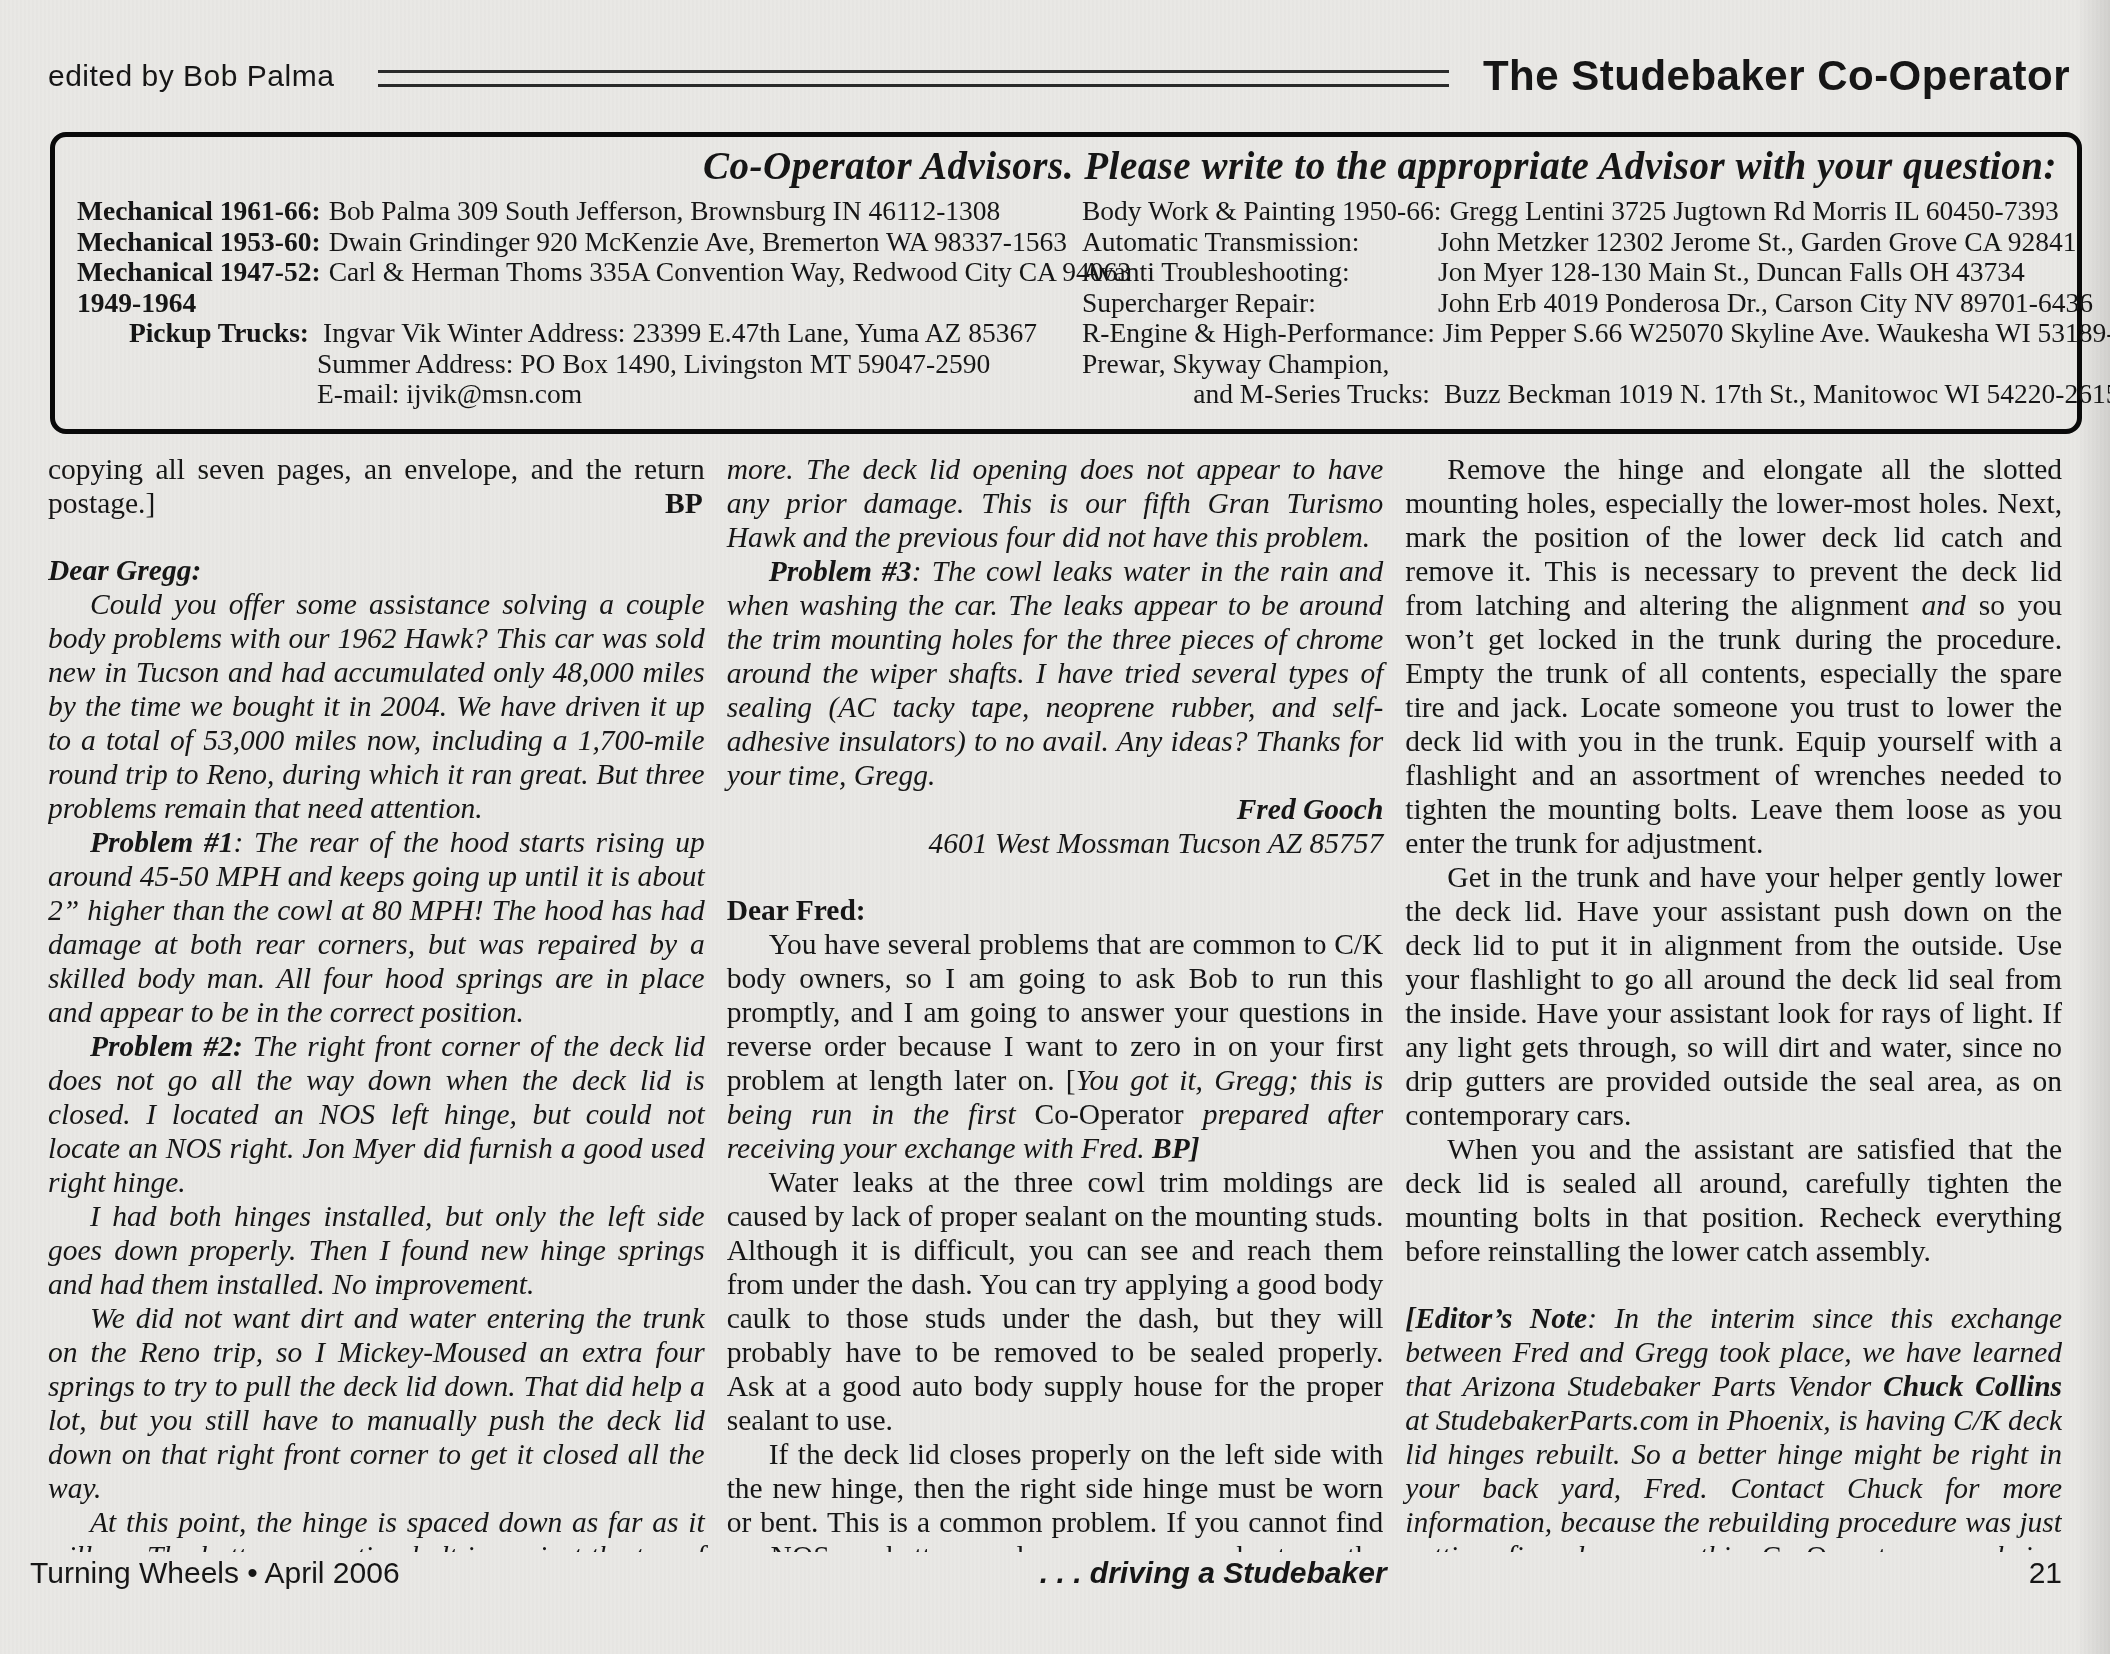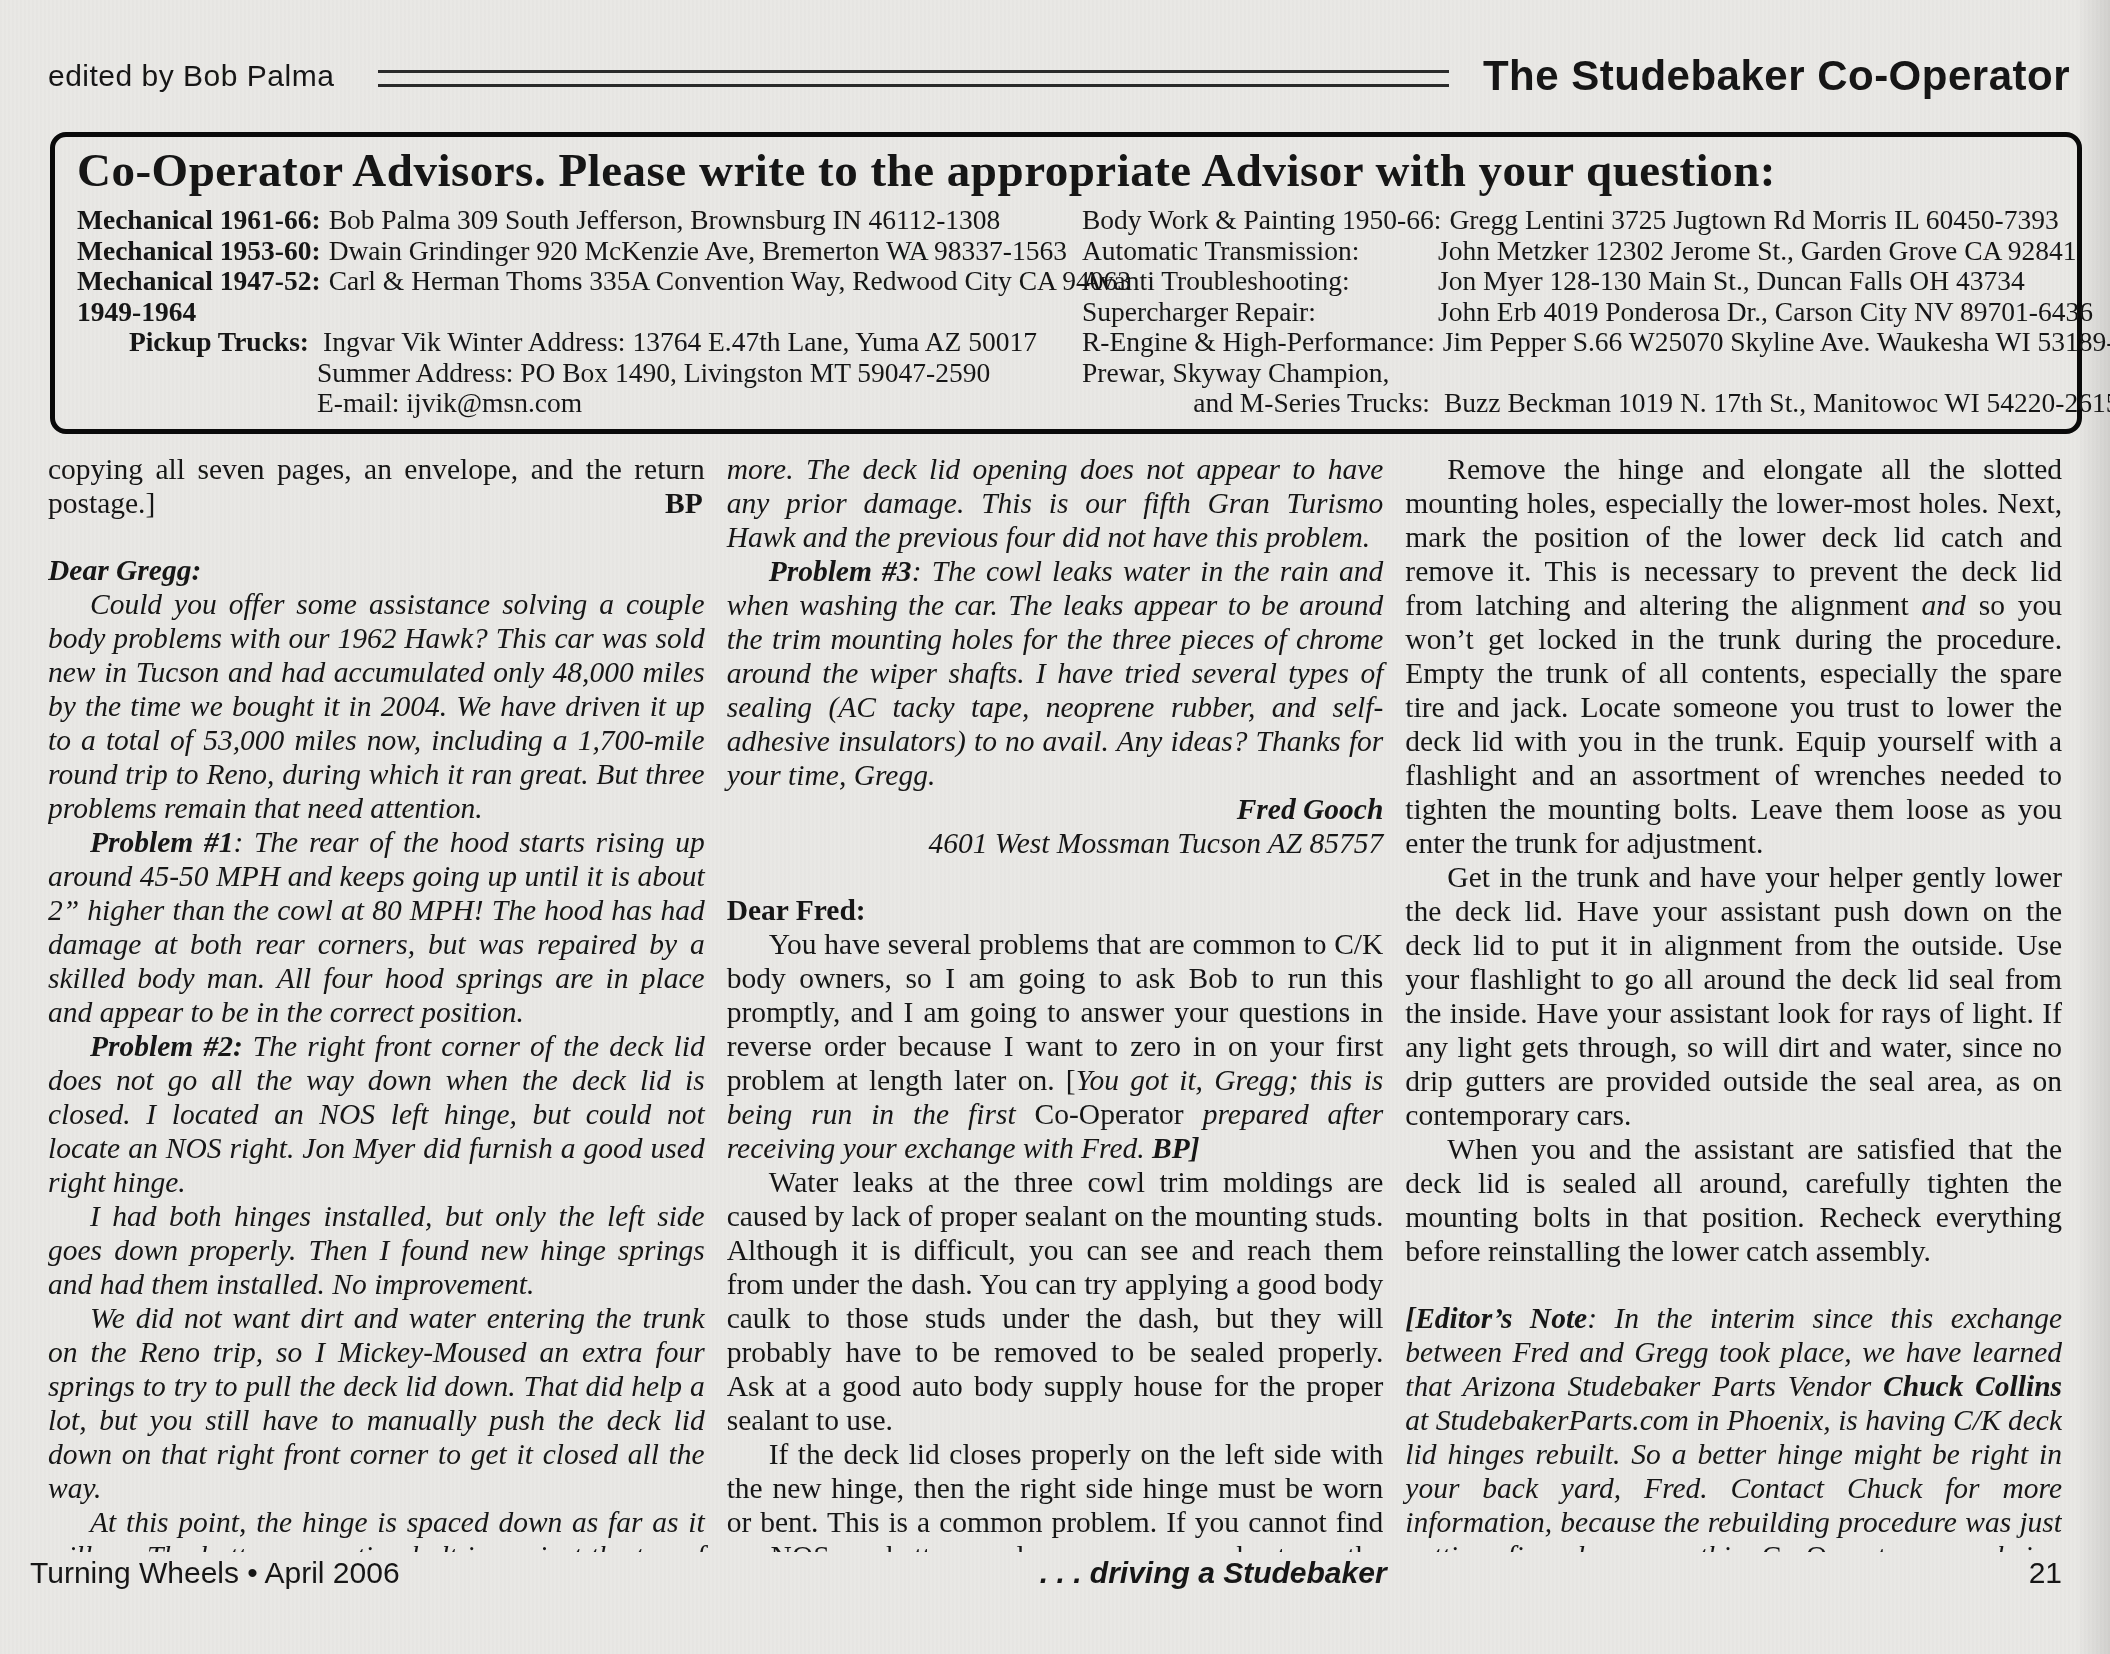--- a/index.html
+++ b/index.html
@@ -36,22 +36,22 @@
   }
   .hdr .ptitle{font-size:42px;font-weight:bold;letter-spacing:0.5px;}
   
   .advbox{
     position:absolute;left:50px;right:28px;top:132px;height:302px;
     border:5px solid #0a0a0a;border-radius:16px;
     box-sizing:border-box;
     padding:4px 20px 8px 22px;
   }
   .advbox h1{
-    margin:2px 0 8px 0;text-align:left;
-    font-size:47px;font-weight:bold;
+    margin:2px 0 8px 0;text-align:right;
+    font-size:39px;font-weight:bold;font-style:italic;
     letter-spacing:0.5px;
   }
   .advcols{display:flex;}
   .advgroup{font-size:27.5px;line-height:30.5px;white-space:nowrap;}
   .advgroup.left{width:1005px;flex:0 0 auto;}
   .advgroup.right{flex:1;}
   .adv-row{display:flex;}
   .adv-label{flex:0 0 232px;font-weight:bold;}
   .advgroup.right .adv-label{flex:0 0 348px;font-weight:normal;}
   .adv-label.r{text-align:right;padding-right:6px;}
@@ -105,21 +105,21 @@
           <div class="adv-row">
             <span class="adv-label">Mechanical 1947-52:</span>
             <span class="adv-value">Carl &amp; Herman Thoms 335A Convention Way, Redwood City CA 94063</span>
           </div>
           <div class="adv-row">
             <span class="adv-label">1949-1964</span>
             <span class="adv-value"></span>
           </div>
           <div class="adv-row">
             <span class="adv-label r">Pickup Trucks:</span>
-            <span class="adv-value">Ingvar Vik   Winter Address: 13764 E.47th Lane, Yuma AZ 50017</span>
+            <span class="adv-value">Ingvar Vik   Winter Address: 23399 E.47th Lane, Yuma AZ 85367</span>
           </div>
           <div class="adv-row">
             <span class="adv-label"></span>
             <span class="adv-value">Summer Address: PO Box 1490, Livingston MT 59047-2590</span>
           </div>
           <div class="adv-row">
             <span class="adv-label"></span>
             <span class="adv-value">E-mail: ijvik@msn.com</span>
           </div>
         </div>

